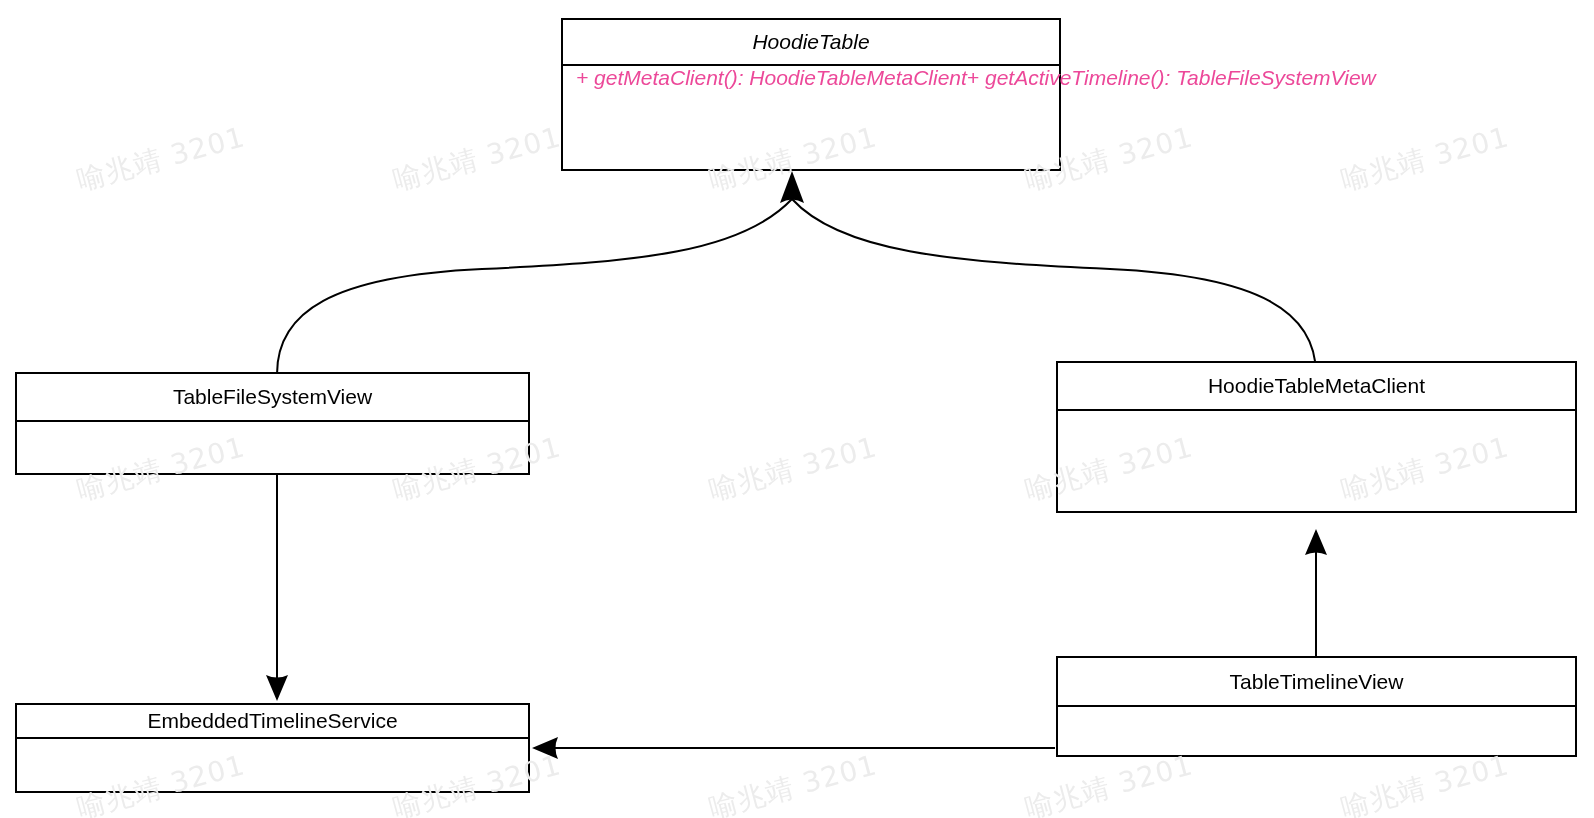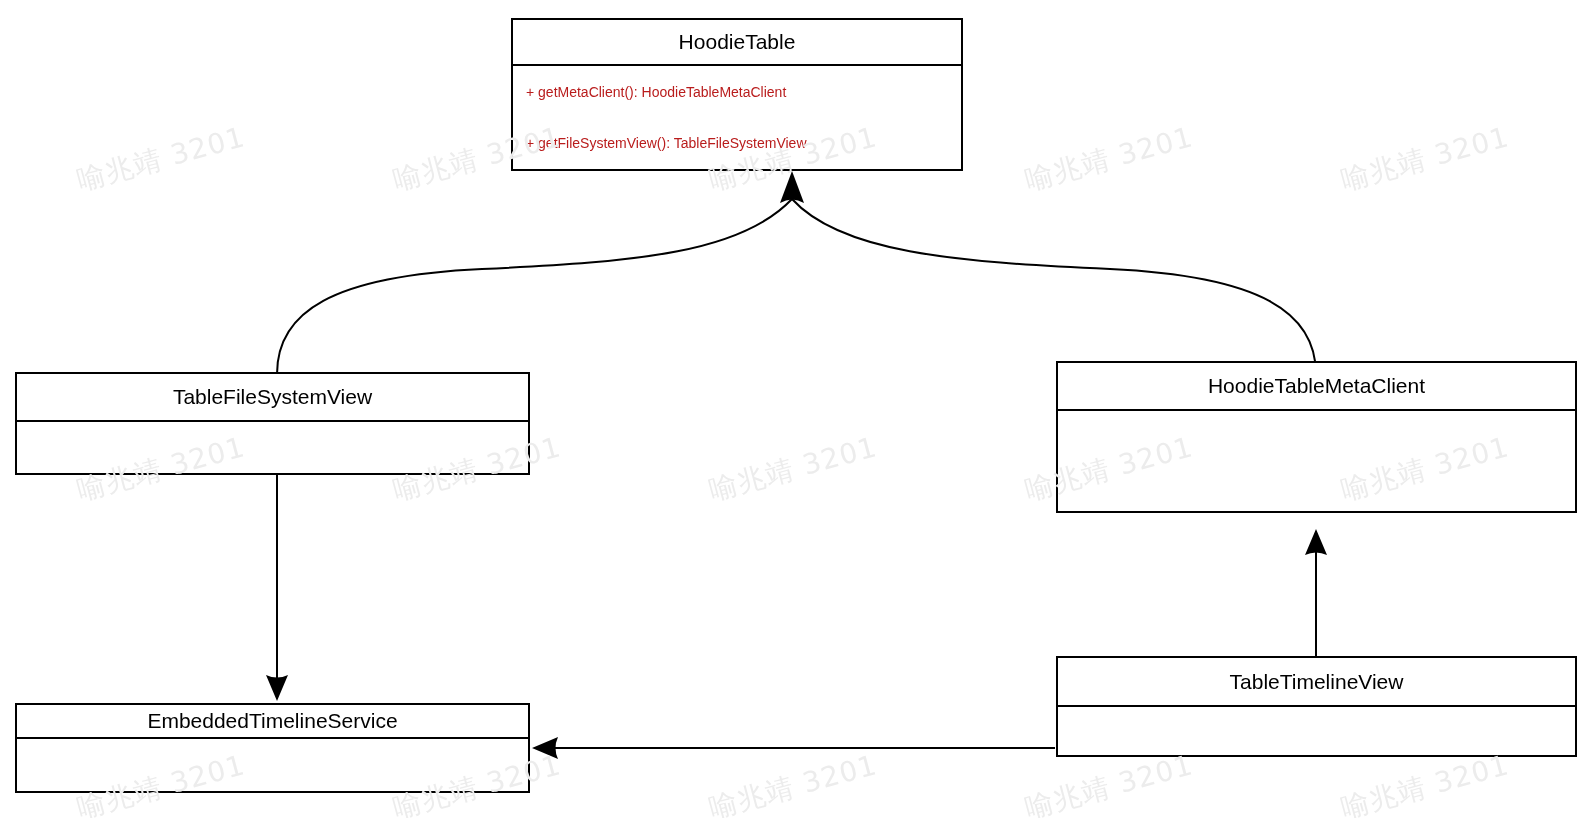--- a/index.html
+++ b/index.html
@@ -37,25 +37,25 @@
     display: flex;
     align-items: center;
     justify-content: center;
     font-size: 21px;
     color: #000000;
     white-space: nowrap;
   }
   .uml-body {
     box-sizing: border-box;
     display: flex;
-    flex-direction: column;
+    flex-direction: row;
     justify-content: space-around;
     padding-left: 13px;
-    font-size: 14px;
-    color: #b91c1c;
+    font-size: 21px;
+    color: #ec4899;
   }
   .uml-method {
     white-space: nowrap;
     line-height: 24px;
   }
   .watermark-layer {
     position: absolute;
     inset: 0;
     z-index: 5;
     pointer-events: none;
@@ -86,25 +86,25 @@
     <path d="M 277 475 L 277 680" fill="none" stroke="#000000" stroke-width="2"></path>
     <path d="M 277 701 L 266 675 Q 277 680 288 675 Z" fill="#000000"></path>
 
     <path d="M 1316 694 L 1316 550" fill="none" stroke="#000000" stroke-width="2"></path>
     <path d="M 1316 529 L 1305 555 Q 1316 550 1327 555 Z" fill="#000000"></path>
 
     <path d="M 1055 748 L 554 748" fill="none" stroke="#000000" stroke-width="2"></path>
     <path d="M 532 748 L 558 737 Q 553 748 558 759 Z" fill="#000000"></path>
   </svg>
 
-  <div class="uml-class" style="left:511px; top:18px; width:452px; height:153px;">
+  <div class="uml-class" style="left:561px; top:18px; width:500px; height:153px;font-style:italic;">
     <div class="uml-title" style="height:46px;">HoodieTable</div>
     <div class="uml-body" style="height:103px;">
       <div class="uml-method">+ getMetaClient(): HoodieTableMetaClient</div>
-      <div class="uml-method">+ getFileSystemView(): TableFileSystemView</div>
+      <div class="uml-method">+ getActiveTimeline(): TableFileSystemView</div>
     </div>
   </div>
 
   <div class="uml-class" style="left:15px; top:372px; width:515px; height:103px;">
     <div class="uml-title" style="height:48px;">TableFileSystemView</div>
     <div class="uml-body" style="height:51px;"></div>
   </div>
 
   <div class="uml-class" style="left:1056px; top:361px; width:521px; height:152px;">
     <div class="uml-title" style="height:48px;">HoodieTableMetaClient</div>

